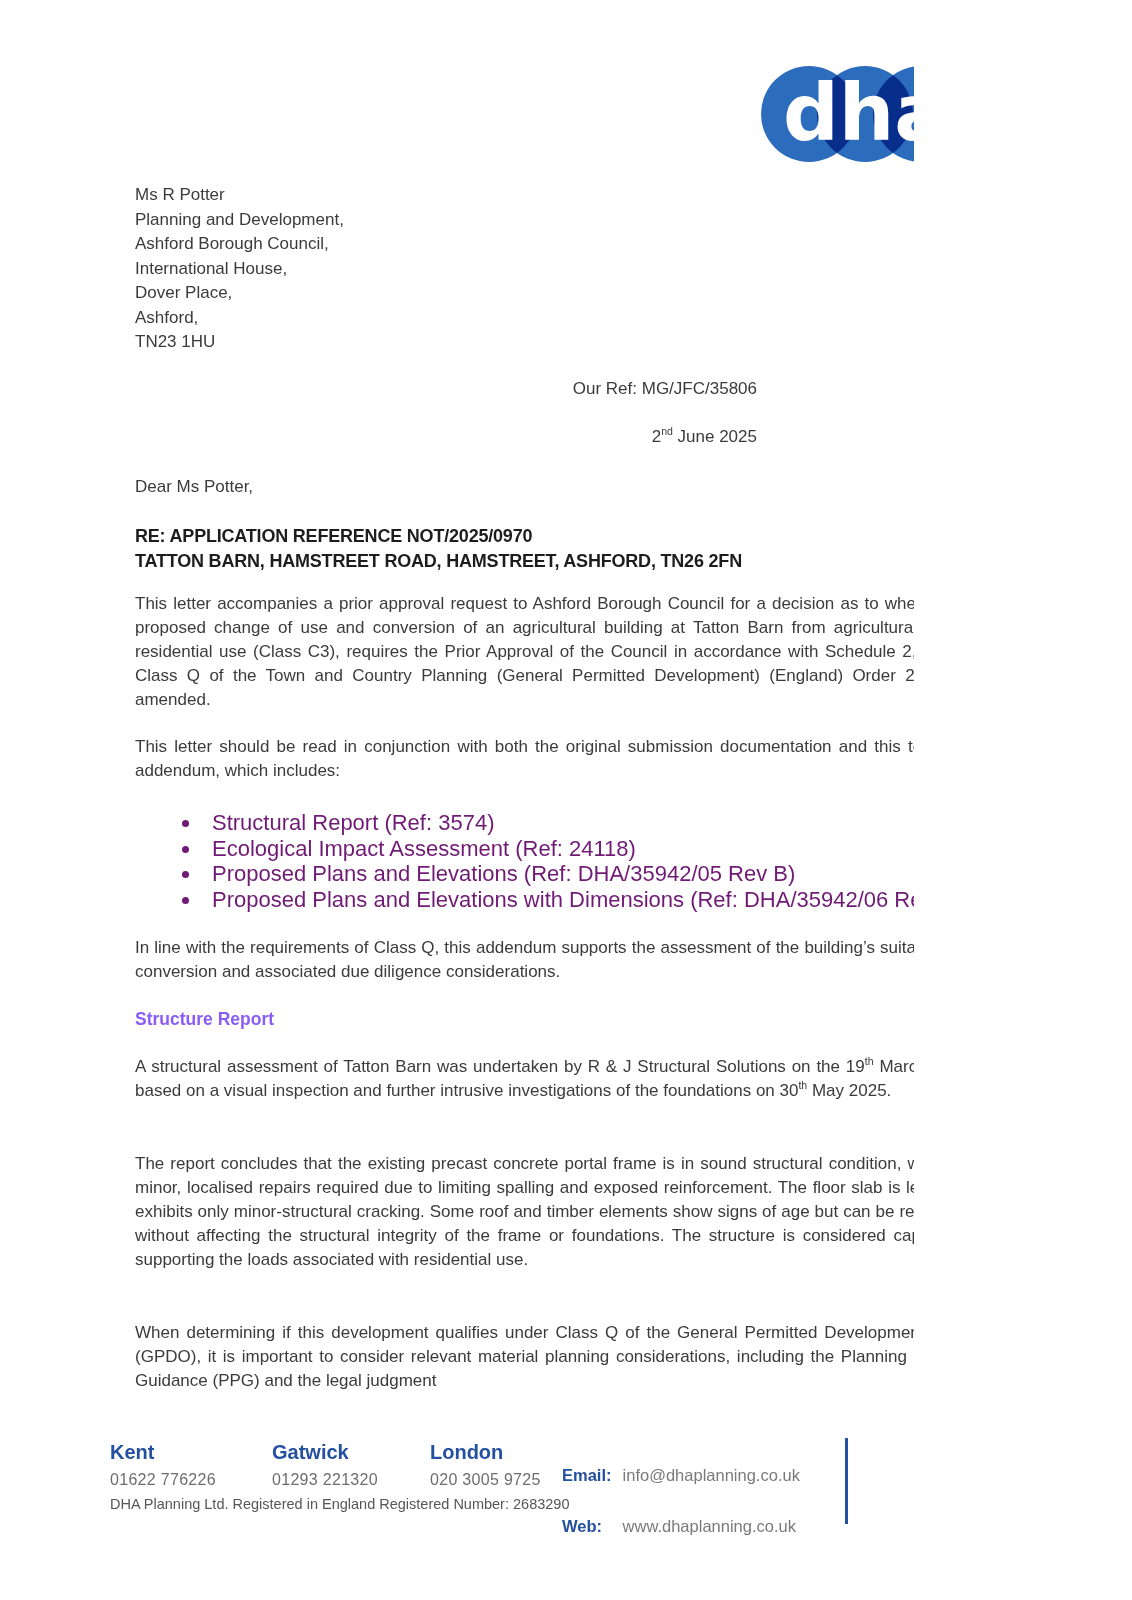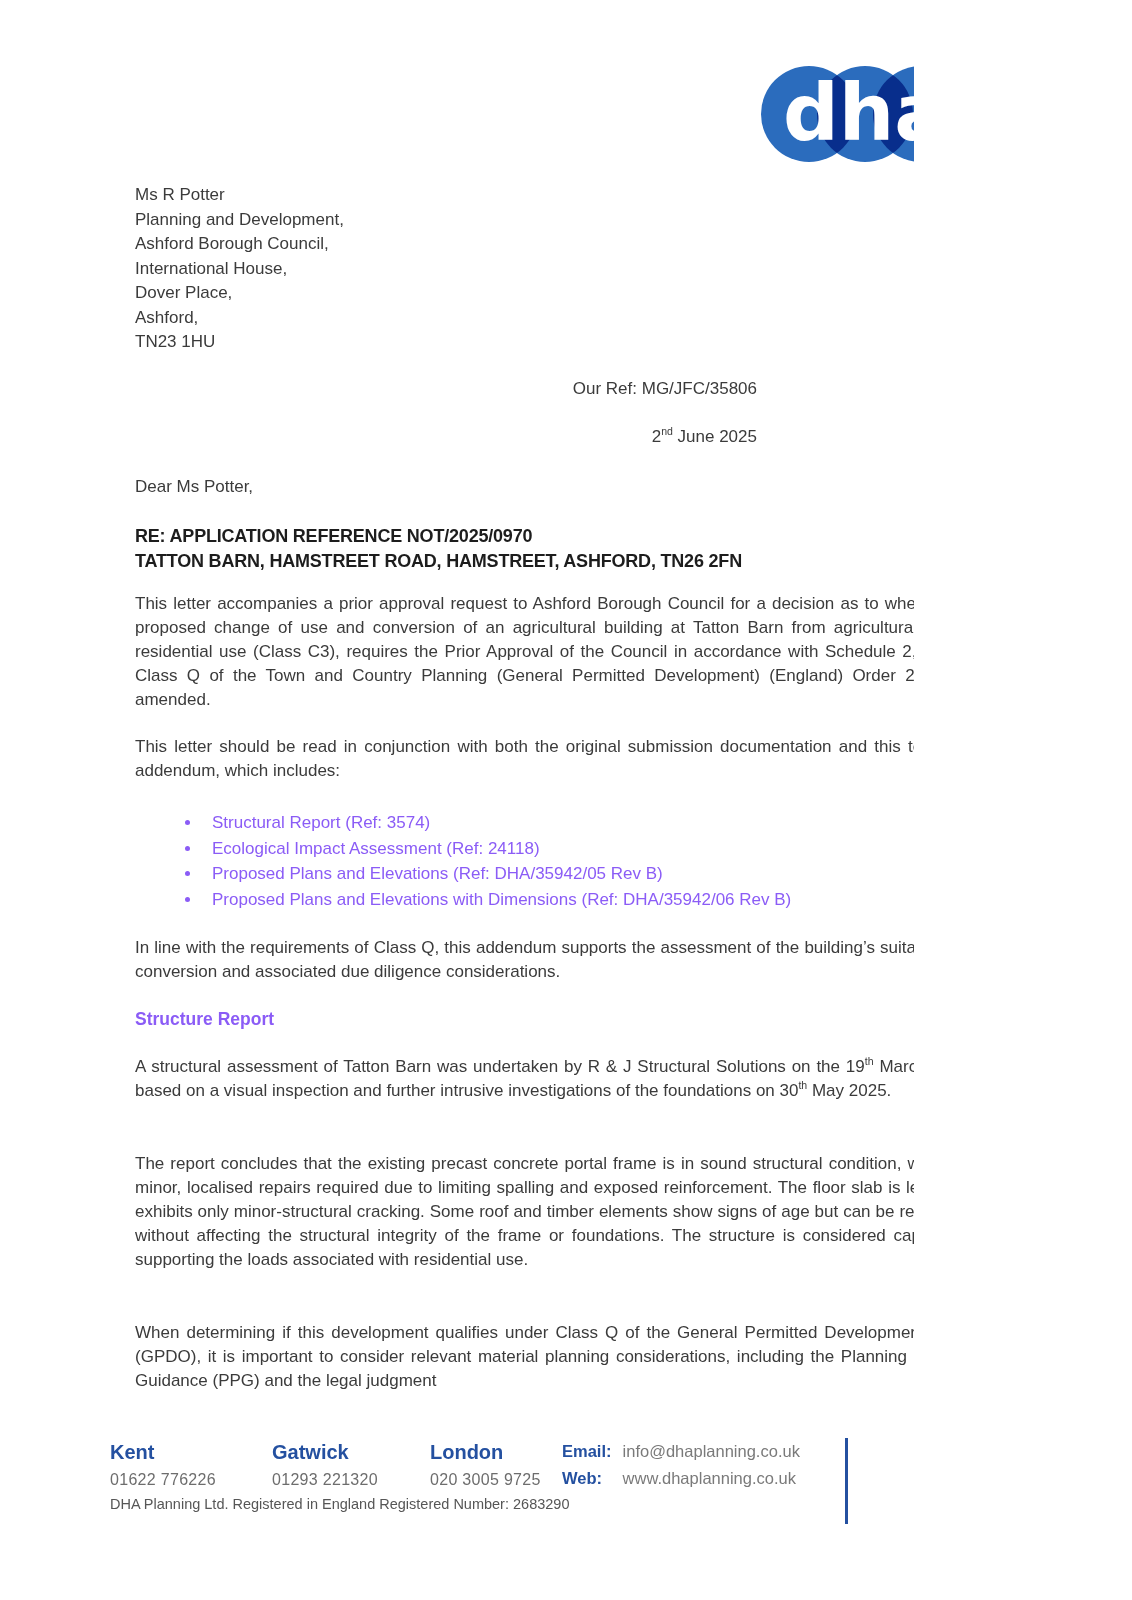--- a/index.html
+++ b/index.html
@@ -16,28 +16,28 @@
   .body-text{
     font-size:17px;line-height:24px;
     text-align:justify;color:#3b3b3b;
   }
   .address-line{font-size:17px;line-height:24.5px;color:#3b3b3b;}
   .right-line{right:157px;font-size:17px;color:#3b3b3b;text-align:right;}
   sup{font-size:0.62em;line-height:0;vertical-align:super;}
   .subject{font-weight:bold;color:#1d1d1d;font-size:18px;line-height:25px;letter-spacing:-0.2px;}
   .section-heading{font-weight:bold;color:#8b5cf6;font-size:17.5px;}
   ul.doc-list{margin:0;padding-left:67px;}
-  ul.doc-list li{font-size:17px;line-height:25.5px;color:#8b5cf6;padding-left:10px;}
+  ul.doc-list li{font-size:22px;line-height:25.5px;color:#701a75;padding-left:10px;}
   
   .logo-wrap{left:757px;top:60px;width:216px;height:104px;}
   
   .office-name{font-size:20px;font-weight:bold;color:#2450a0;line-height:22px;}
   .office-phone{font-size:16px;color:#6d6d6d;margin-top:8px;letter-spacing:0.3px;}
   .contact-row{font-size:16.5px;line-height:27px;white-space:nowrap;}
-  .contact-label{font-weight:bold;color:#2450a0;display:inline-block;width:56px;}
+  .contact-label{font-weight:bold;color:#2450a0;display:inline-block;width:56px;margin-top:24px;}
   .contact-value{color:#7a7a7a;}
   .tagline-line{font-size:19px;font-weight:bold;color:#2450a0;letter-spacing:3px;line-height:28px;}
   .divider{width:3px;height:86px;background:#2450a0;}
   .registration{font-size:14.5px;color:#565656;}
   
   .badge{position:absolute;width:104px;height:38px;background:#111111;border-radius:16px;display:flex;align-items:center;}
   .badge-textcol{width:48px;padding-left:5px;}
   .badge-cert{color:#ffffff;font-size:5px;font-weight:bold;border:0.5px solid #fff;display:inline-block;padding:0 2px;margin-bottom:1px;}
   .badge-line{color:#ffffff;font-size:4.5px;line-height:5.5px;}
   .urs-seal{width:30px;height:30px;background:#ffffff;border:2px solid #111;border-radius:50%;margin-left:8px;

